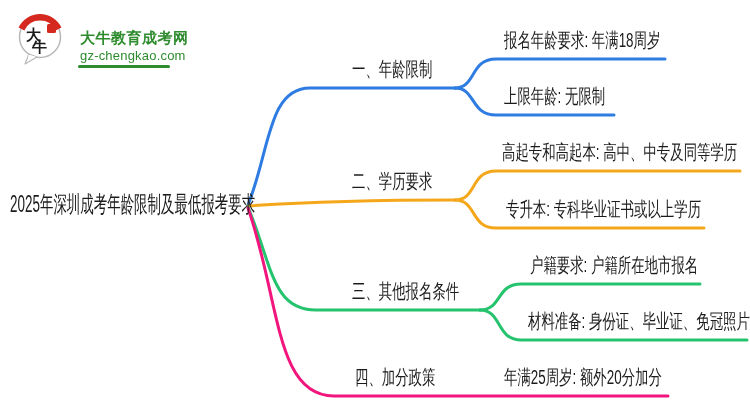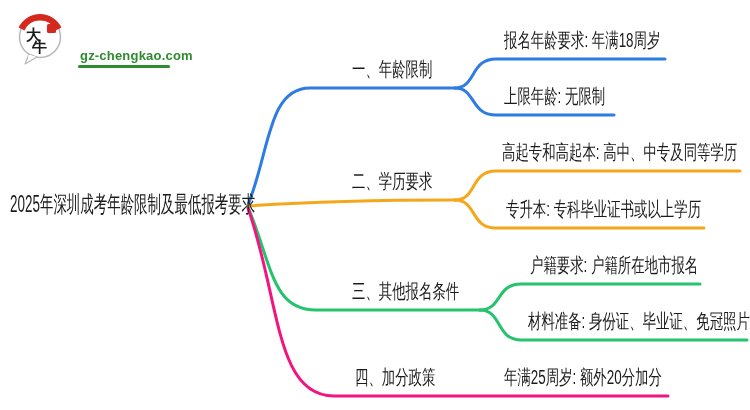--- a/index.html
+++ b/index.html
@@ -27,21 +27,21 @@
     transform:scaleX(0.585);
   }
   .logo{position:absolute;left:14px;top:10px;width:300px;height:60px;}
   .logo-brand{
     position:absolute;left:66px;top:19px;
     font-size:15px;font-weight:bold;color:#2e8b2e;
     letter-spacing:0.5px;white-space:nowrap;
   }
   .logo-domain{
     position:absolute;left:66px;top:38px;
-    font-size:13px;font-weight:bold;color:#2e8b2e;
+    font-size:13px;font-weight:normal;color:#2e8b2e;
     letter-spacing:0.2px;white-space:nowrap;
   }
   .logo-underline{
     position:absolute;left:64px;top:55px;
     width:92px;height:3px;background:#2e8b2e;border-radius:2px;
   }
 </style>
 </head>
 <body>
 
@@ -88,17 +88,18 @@
       <path d="M15 44 L11 54 L23 47 Z" fill="#ffffff" stroke="#b8b8b8" stroke-width="1.2" stroke-linejoin="round"></path>
       <path d="M14.5 45 L22 46.5 L14 49 Z" fill="#ffffff" stroke="none"></path>
 
       <path d="M7.5 19 A20.5 20.5 0 0 1 44.5 19" fill="none" stroke="#d5281e" stroke-width="6.5"></path>
 
       <text x="12" y="30" font-size="15" font-weight="bold" fill="#1a1a1a" font-family="Liberation Sans, sans-serif">大</text>
       <text x="18" y="42" font-size="15" font-weight="bold" fill="#1a1a1a" font-family="Liberation Sans, sans-serif">牛</text>
 
       <rect x="33" y="14" width="9" height="9" rx="1.5" fill="#d5281e"></rect>
     </svg>
+    <div class="logo-brand">大牛教育成考网</div>
     <div class="logo-domain">gz-chengkao.com</div>
     <div class="logo-underline"></div>
   </div>
 
 </div>
 
 </body></html>

